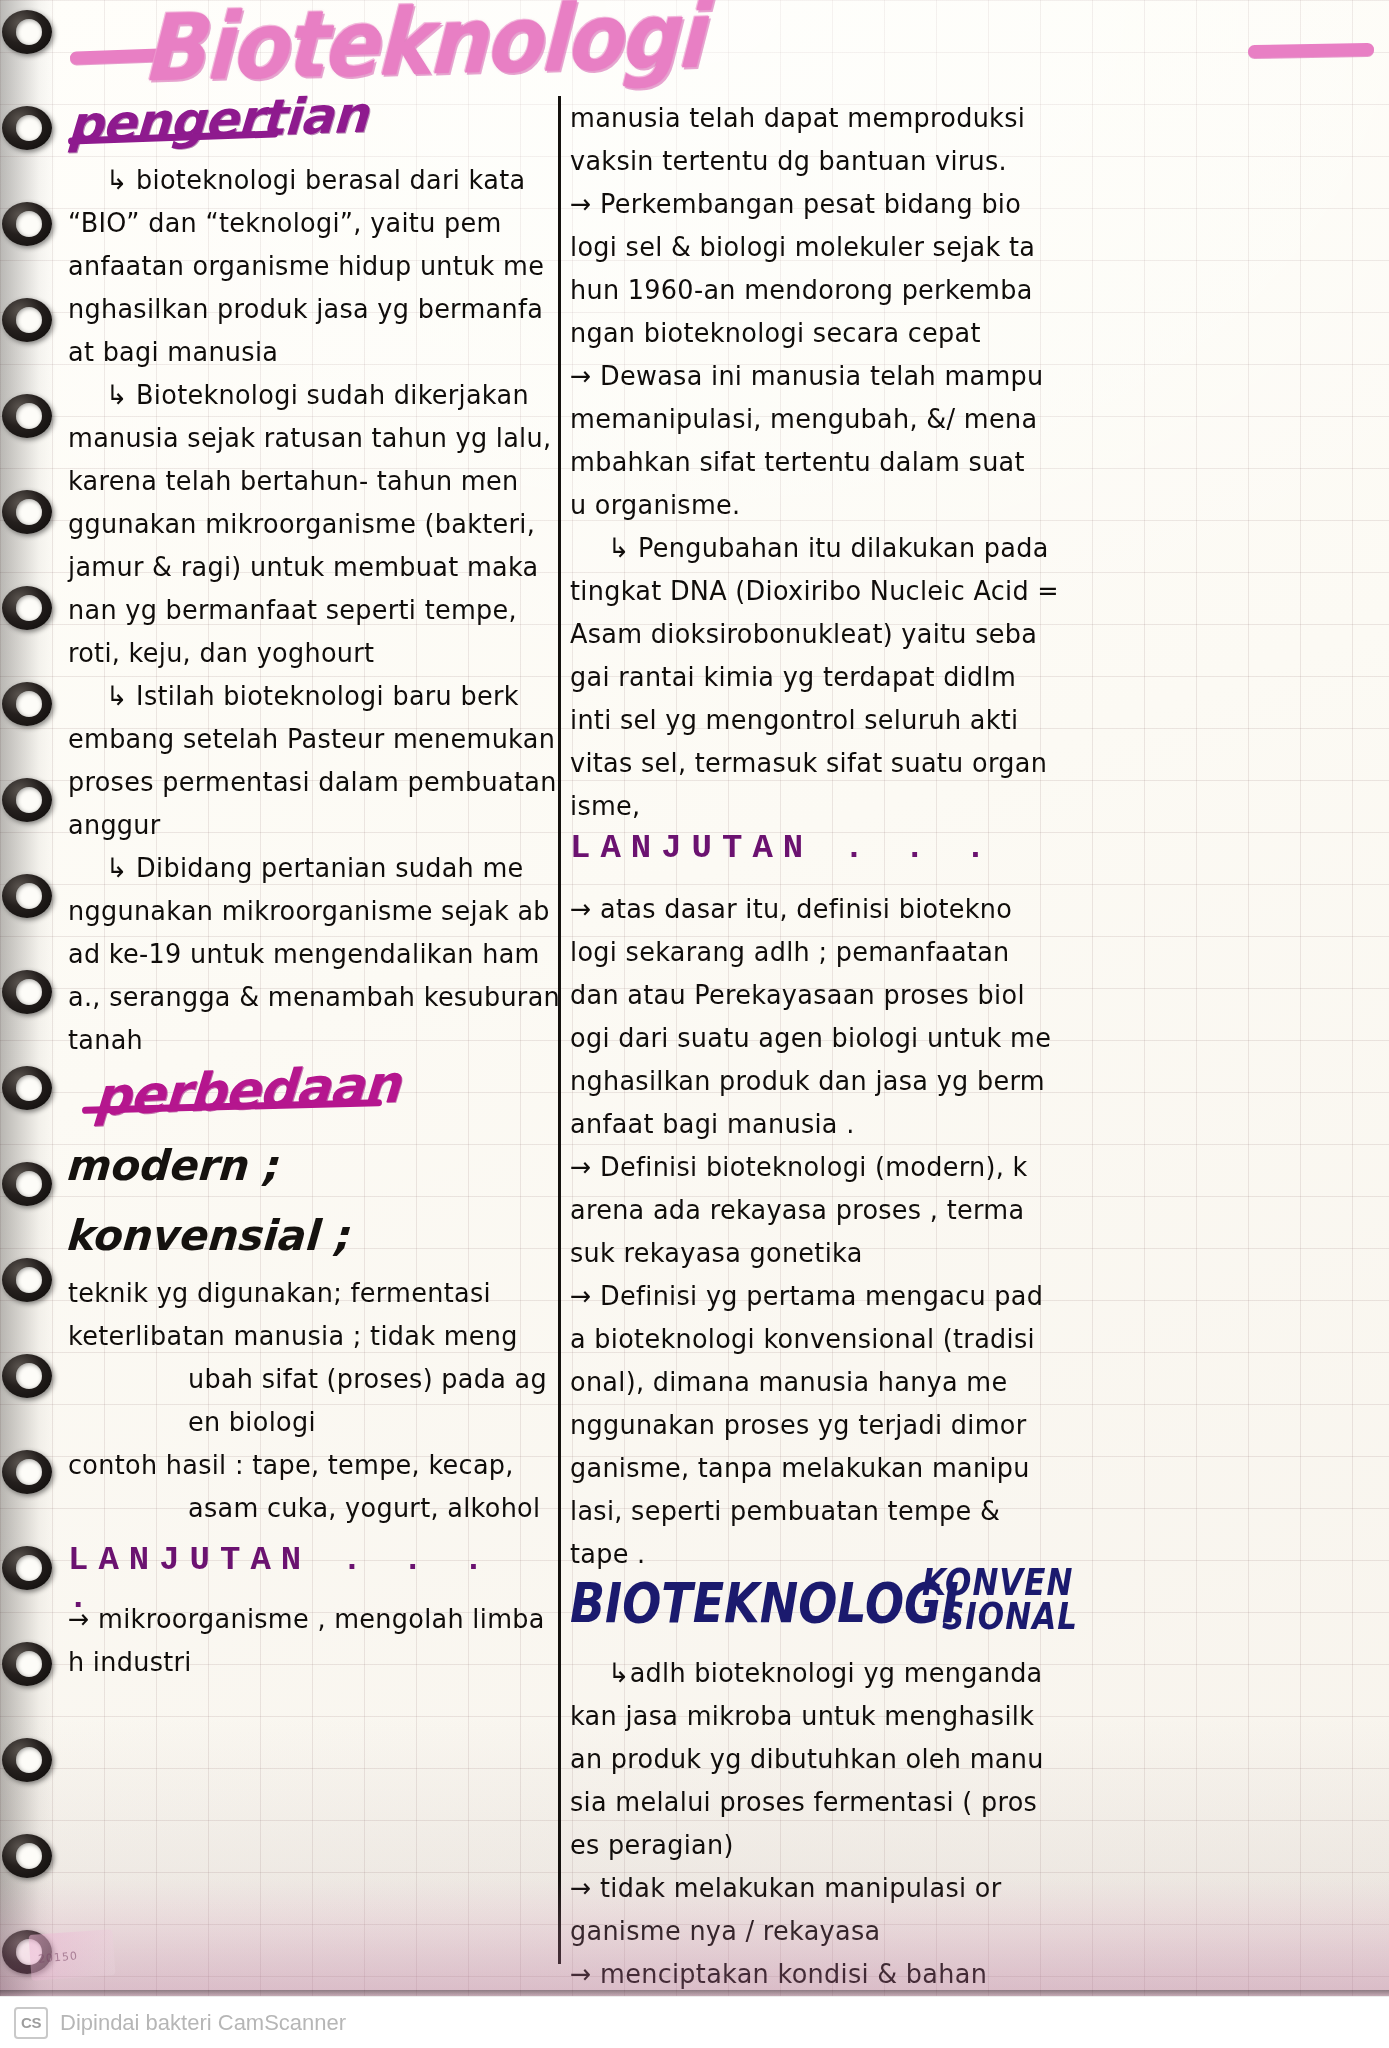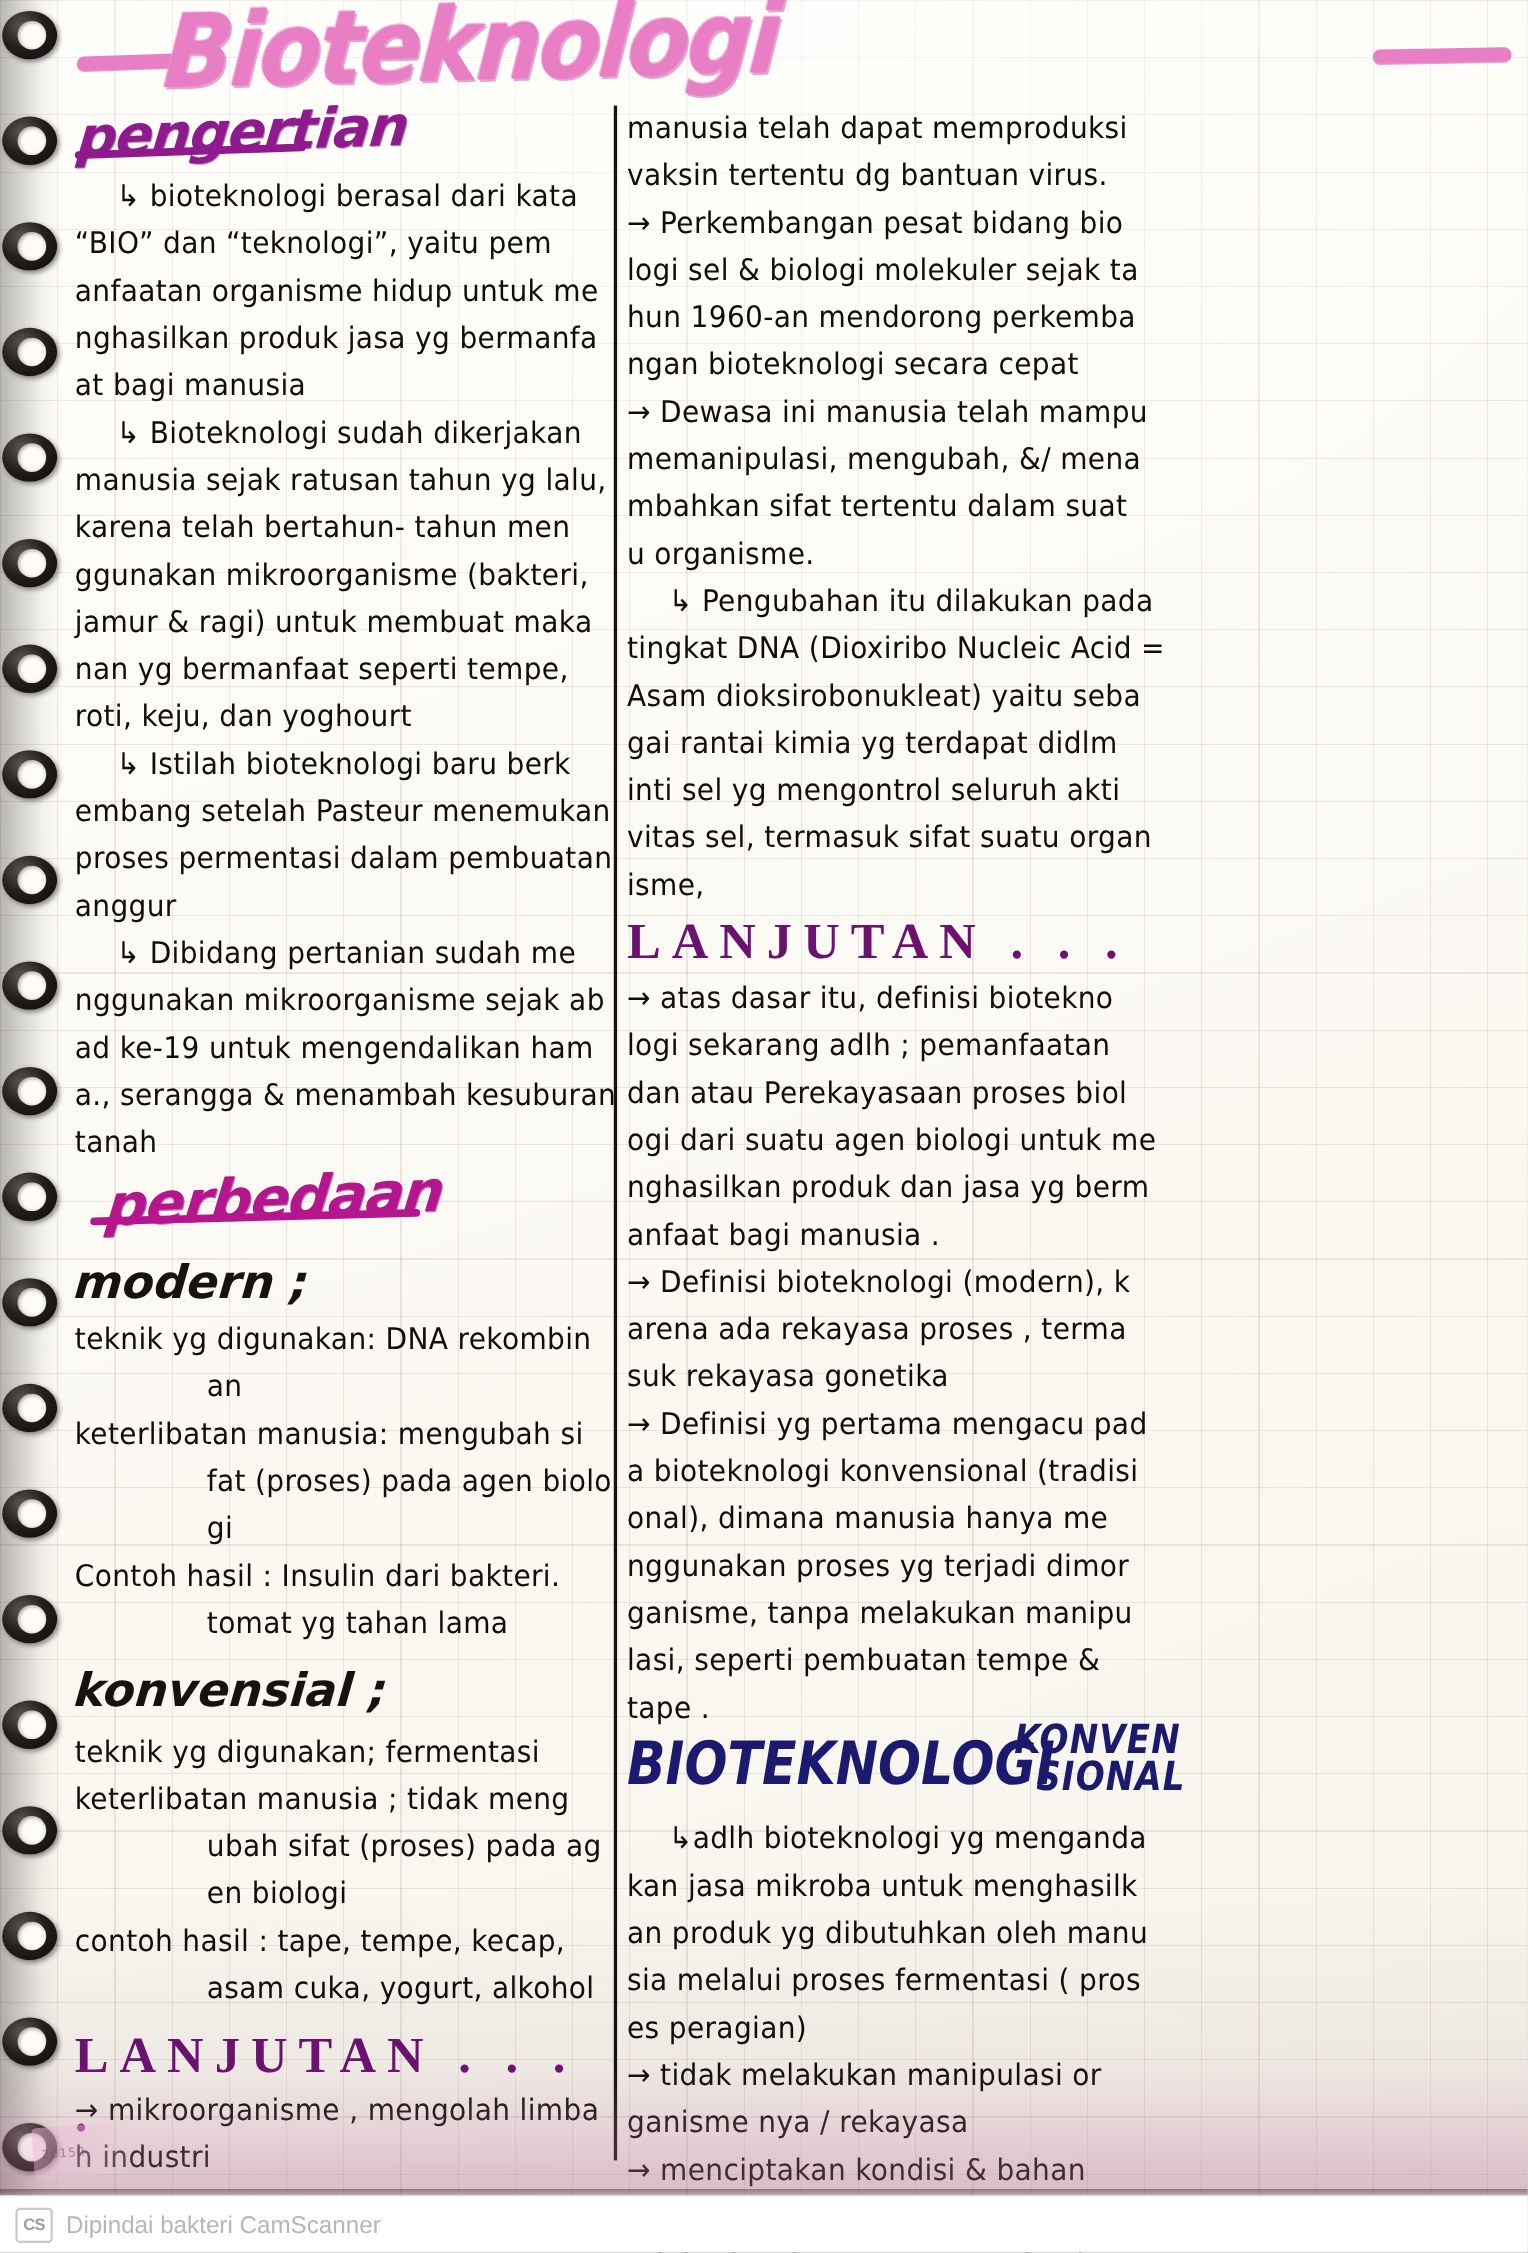--- a/index.html
+++ b/index.html
@@ -160,24 +160,24 @@
     font-style: italic;
     font-weight: bold;
     font-size: 42px;
     color: #15120f;
     letter-spacing: 0px;
     display: inline-block;
     transform: skewX(-5deg);
   }
   .h-block-purple {
     font-weight: bold;
-    font-size: 46px;
+    font-size: 34px;
     letter-spacing: 10px;
     color: #6b1270;
-    font-family: Liberation Serif, serif;
+    font-family: Liberation Mono, monospace;
   }
   .h-block-navy {
     font-weight: bold;
     font-style: italic;
     font-size: 46px;
     letter-spacing: 0px;
     color: #1b1a6e;
     font-family: "DejaVu Sans", sans-serif;
     display: inline-block;
     transform: scaleY(1.18);
@@ -336,29 +336,20 @@
     <div style="position:relative;height:64px;margin-top:6px;">
       <span class="h-script-magenta" style="margin-left:26px;">perbedaan</span>
       <div class="strike-bar" style="left:14px;top:36px;width:300px;color:#b5168e;transform:rotate(-1.5deg);"></div>
     </div>
 
 
     <div style="height:56px;margin-top:10px;">
       <span class="h-script-black">modern ;</span>
     </div>
 
-    <div id="left-modern">
-        <div class="ln">teknik yg digunakan: DNA rekombin</div>
-        <div class="ln ind2">an</div>
-        <div class="ln">keterlibatan manusia: mengubah si</div>
-        <div class="ln ind2">fat (proses) pada agen biolo</div>
-        <div class="ln ind2">gi</div>
-        <div class="ln">Contoh hasil : Insulin dari bakteri.</div>
-        <div class="ln ind2">tomat yg tahan lama</div>
-      </div>
 
     <div style="height:60px;margin-top:14px;">
       <span class="h-script-black">konvensial ;</span>
     </div>
 
     <div id="left-konv">
         <div class="ln">teknik yg digunakan; fermentasi</div>
         <div class="ln">keterlibatan manusia ; tidak meng</div>
         <div class="ln ind2">ubah sifat (proses) pada ag</div>
         <div class="ln ind2">en biologi</div>

